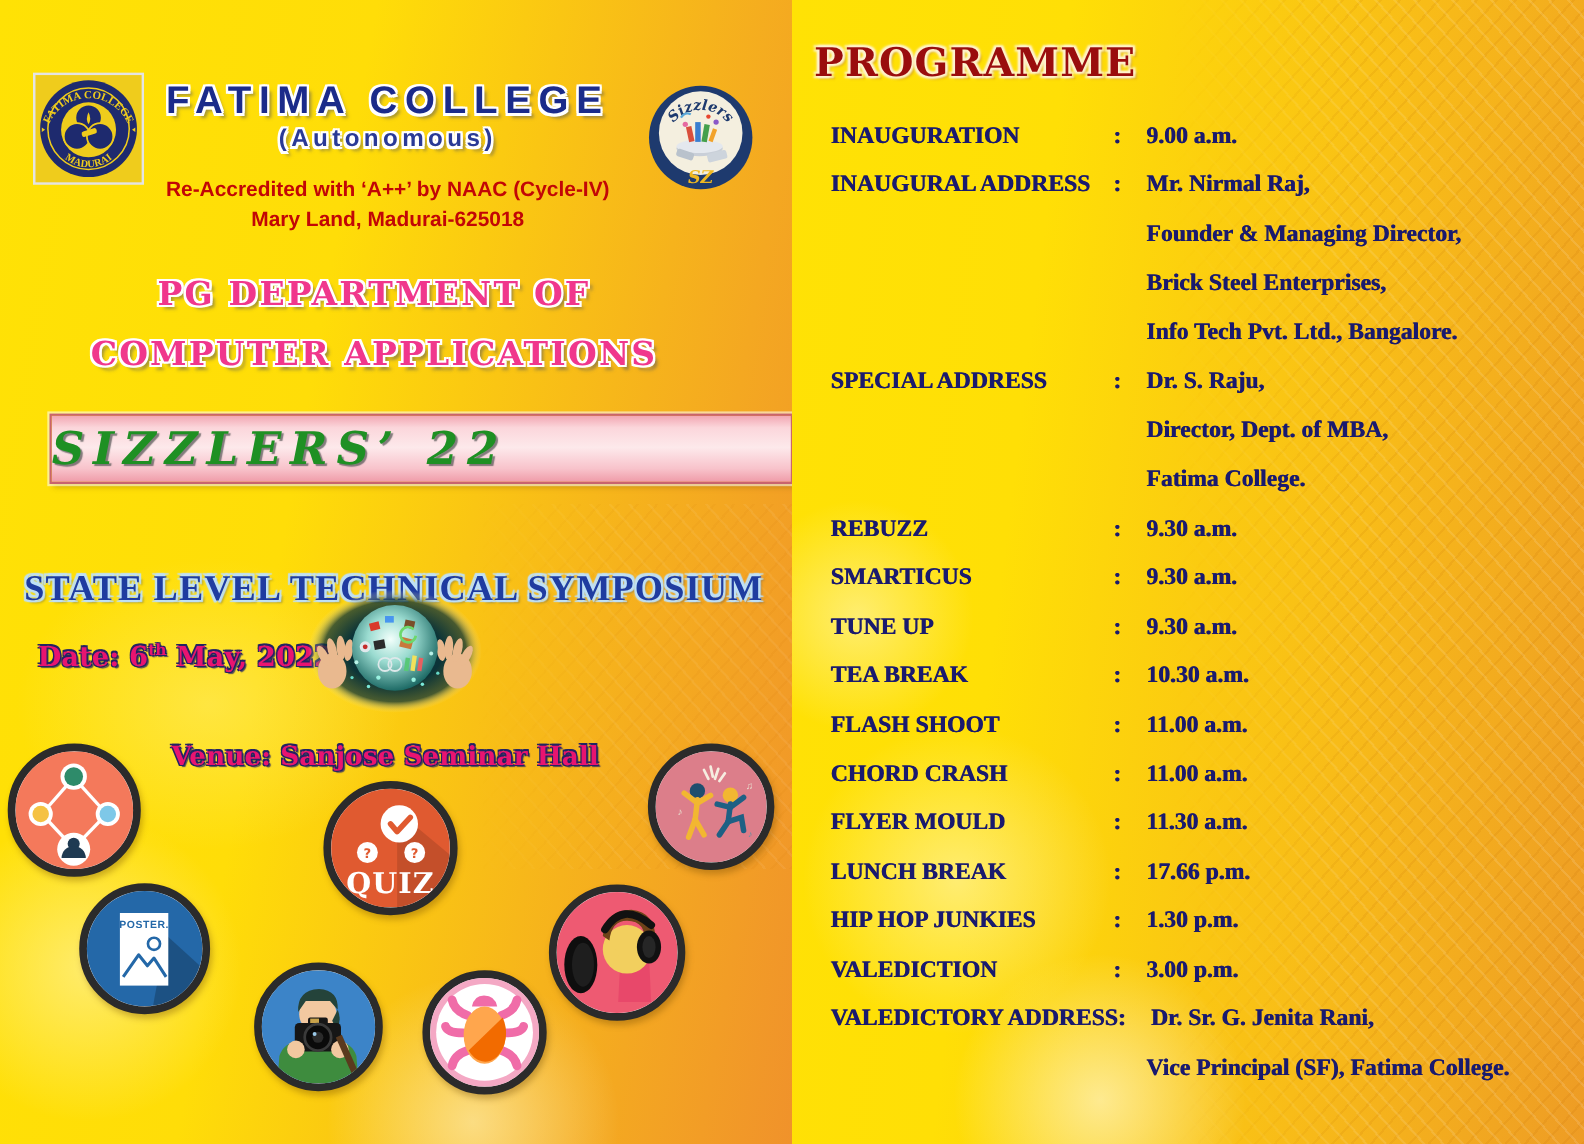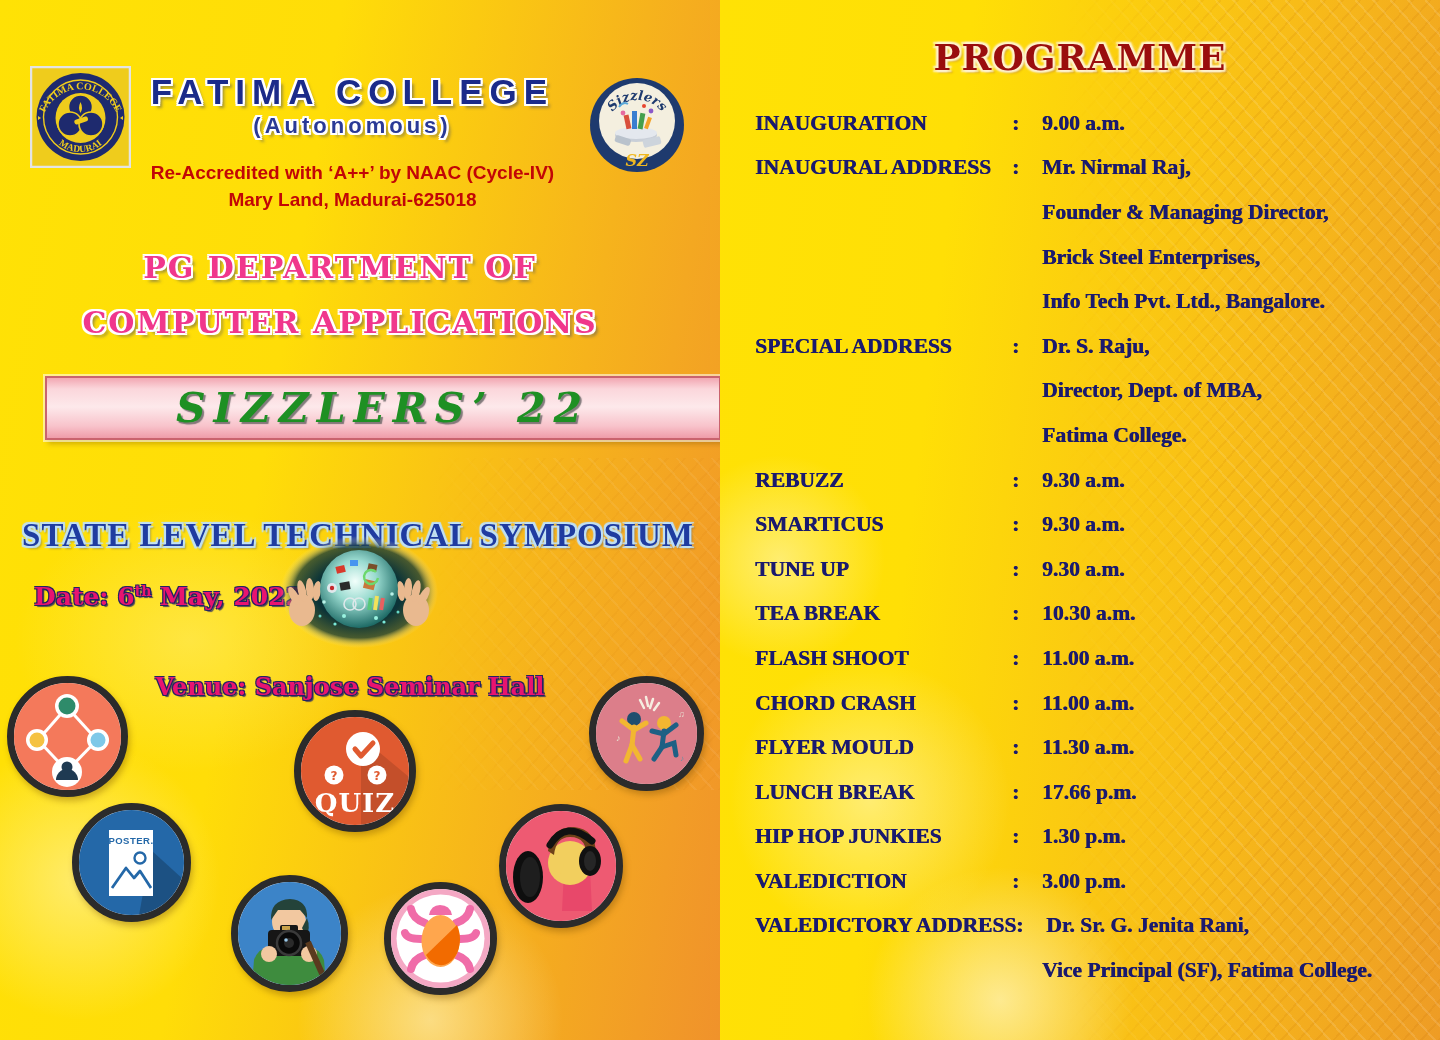--- a/index.html
+++ b/index.html
@@ -56,21 +56,21 @@
   .dept1 { position:absolute; left:20px; top:250px; width:640px;
     font-family:"DejaVu Serif", serif; font-weight:bold; font-size:30px;
     letter-spacing:2px; color:#F0378C; }
   .dept2 { position:absolute; left:20px; top:305px; width:640px;
     font-family:"DejaVu Serif", serif; font-weight:bold; font-size:30px;
     letter-spacing:2px; color:#F0378C; }
 
   .banner { position:absolute; left:45px; top:376px; width:676px; height:64px;
     background:linear-gradient(to bottom, #F2A7B2 0%, #FBD6DB 18%, #FDE9EB 48%, #F8C3CB 80%, #EF9CA9 100%);
     border:2px solid #C9636E; box-shadow:0 0 0 2px rgba(255,255,255,.55), 3px 4px 5px rgba(120,80,0,.35);
-    display:flex; align-items:center; justify-content:center; }
+    display:flex; align-items:center; }
   .banner span { font-family:"DejaVu Serif", serif; font-style:italic; font-weight:bold;
     font-size:41px; letter-spacing:8px; color:#1E9023;
     text-shadow:2px 2px 1px rgba(90,90,90,.75); }
 
   .symposium { position:absolute; left:18px; top:482px; width:680px;
     font-family:"Liberation Serif", serif; font-weight:bold; font-size:33px;
     letter-spacing:1px; color:#1F3CA0;
     text-shadow:0 0 2px #BFE0F6, -2px -2px 1px #BFE0F6, 2px -2px 1px #BFE0F6,
                 -2px 2px 1px #BFE0F6, 2px 2px 1px #BFE0F6, 3px 3px 2px rgba(70,70,70,.4);margin-top:35px; }
 
@@ -94,21 +94,21 @@
   .b-dancers      { left:589px; top:676px; width:115px; height:115px; }
   .b-poster       { left:72px;  top:803px; width:119px; height:119px; }
   .b-headphones   { left:499px; top:804px; width:124px; height:124px; }
   .b-photographer { left:231px; top:875px; width:117px; height:117px; }
   .b-bug          { left:384px; top:882px; width:113px; height:113px; }
 
   
   .globe { position:absolute; left:280px; top:536px; width:158px; height:112px; }
 
   
-  .prog-title { position:absolute; left:20px; top:36px; width:680px; text-align:center;
+  .prog-title { position:absolute; left:20px; top:36px; width:680px; 
     font-family:"DejaVu Serif", serif; font-weight:bold; font-size:36px; letter-spacing:1px;
     color:#9A0D0D;
     text-shadow:0 0 3px #FFF3D0, -2px -2px 2px #FFF3D0, 2px -2px 2px #FFF3D0,
                 -2px 2px 2px #FFF3D0, 2px 2px 2px #FFF3D0, 3px 3px 2px rgba(150,60,0,.35); }
   .prog-rows { position:absolute; left:35px; top:101px; width:660px; }
   .prog-line { display:flex; align-items:center; height:44.6px; }
   .prog-label { flex:0 0 257px; font-family:"Liberation Serif", serif; font-weight:bold;
     font-size:21.5px; color:#1A1A6E; text-shadow:.6px 0 0 #1A1A6E; white-space:nowrap; }
   .prog-colon { flex:0 0 30px; font-family:"Liberation Serif", serif; font-weight:bold;
     font-size:21.5px; color:#1A1A6E; text-shadow:.6px 0 0 #1A1A6E; }

